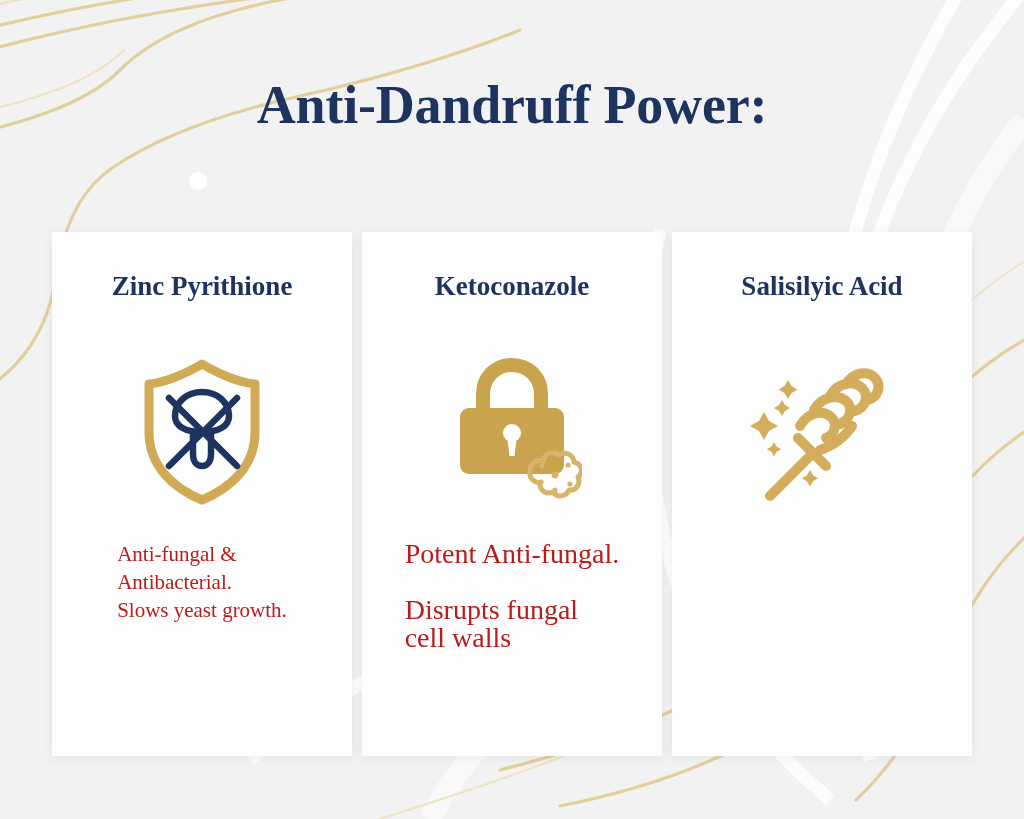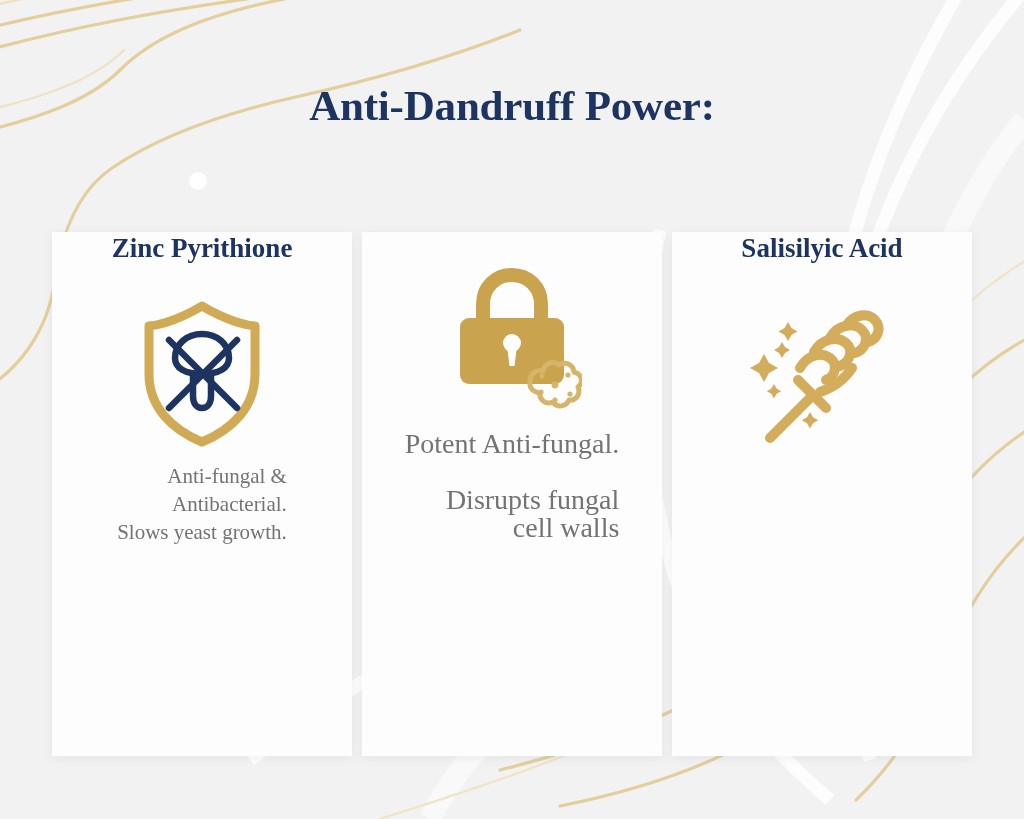--- a/index.html
+++ b/index.html
@@ -30,21 +30,21 @@
     top: 58px;
     left: 0;
     width: 1024px;
     text-align: center;
     z-index: 3;
   }
   #page-title .line {
     display: block;
     font-family: "Liberation Serif", "DejaVu Serif", serif;
     font-weight: bold;
-    font-size: 43px;
+    font-size: 54px;
     line-height: 53px;
     letter-spacing: -0.2px;
     color: #1d3461;
   }
 
   
   #cards {
     position: absolute;
     top: 232px;
     left: 52px;
@@ -57,20 +57,22 @@
   }
   .card {
     width: 300px;
     height: 524px;
     background: #fdfdfd;
     box-shadow: 0 2px 10px rgba(120,120,130,0.10);
     display: flex;
     flex-direction: column;
     align-items: center;
     box-sizing: border-box;
+    padding-top: 38px;
+    gap: 20px;
   }
   .card-title {
     font-family: "Liberation Serif", "DejaVu Serif", serif;
     font-weight: bold;
     font-size: 27px;
     line-height: 32px;
     color: #1d3461;
     text-align: center;
     margin: 0;
   }
@@ -80,22 +82,22 @@
     display: flex;
     align-items: center;
     justify-content: center;
   }
   .card-body {
     margin-top: 8px;
     font-family: "Liberation Serif", "DejaVu Serif", serif;
     font-weight: normal;
     font-size: 21px;
     line-height: 28px;
-    color: #737373;
-    text-align: right;
+    color: #b91c1c;
+    text-align: left;
     white-space: pre-line;
     padding: 0 14px;
   }
   .card:nth-child(2) .card-body { font-size: 28px; }
   .card:nth-child(3) .card-body { font-size: 20px; line-height: 27px; }
 </style>
 </head>
 <body>
 
 <svg id="bg-decoration" viewBox="0 0 1024 819" xmlns="http://www.w3.org/2000/svg">
@@ -155,20 +157,21 @@
         <line x1="42" y1="44" x2="110" y2="112" stroke="#1d3461" stroke-width="6.5" stroke-linecap="round"></line>
         <line x1="110" y1="44" x2="42" y2="112" stroke="#1d3461" stroke-width="6.5" stroke-linecap="round"></line>
       </svg>
     </div>
     <div class="card-body">Anti-fungal &amp;
 Antibacterial.
 Slows yeast growth.</div>
   </div>
 
   <div class="card">
+    <div class="card-title">Ketoconazole</div>
     <div class="card-icon">
       <svg width="140" height="156" viewBox="0 0 140 156" xmlns="http://www.w3.org/2000/svg">
 
         <path d="M41,58 L41,40 C41,23 54,11 70,11 C86,11 99,23 99,40 L99,58" fill="none" stroke="#c9a34e" stroke-width="14" stroke-linecap="butt"></path>
 
         <rect x="18" y="54" width="104" height="66" rx="9" fill="#c9a34e"></rect>
 
         <circle cx="70" cy="79" r="9" fill="#fdfdfd"></circle>
         <path d="M65,82 L75,82 L72.5,102 L67.5,102 Z" fill="#fdfdfd"></path>
 

